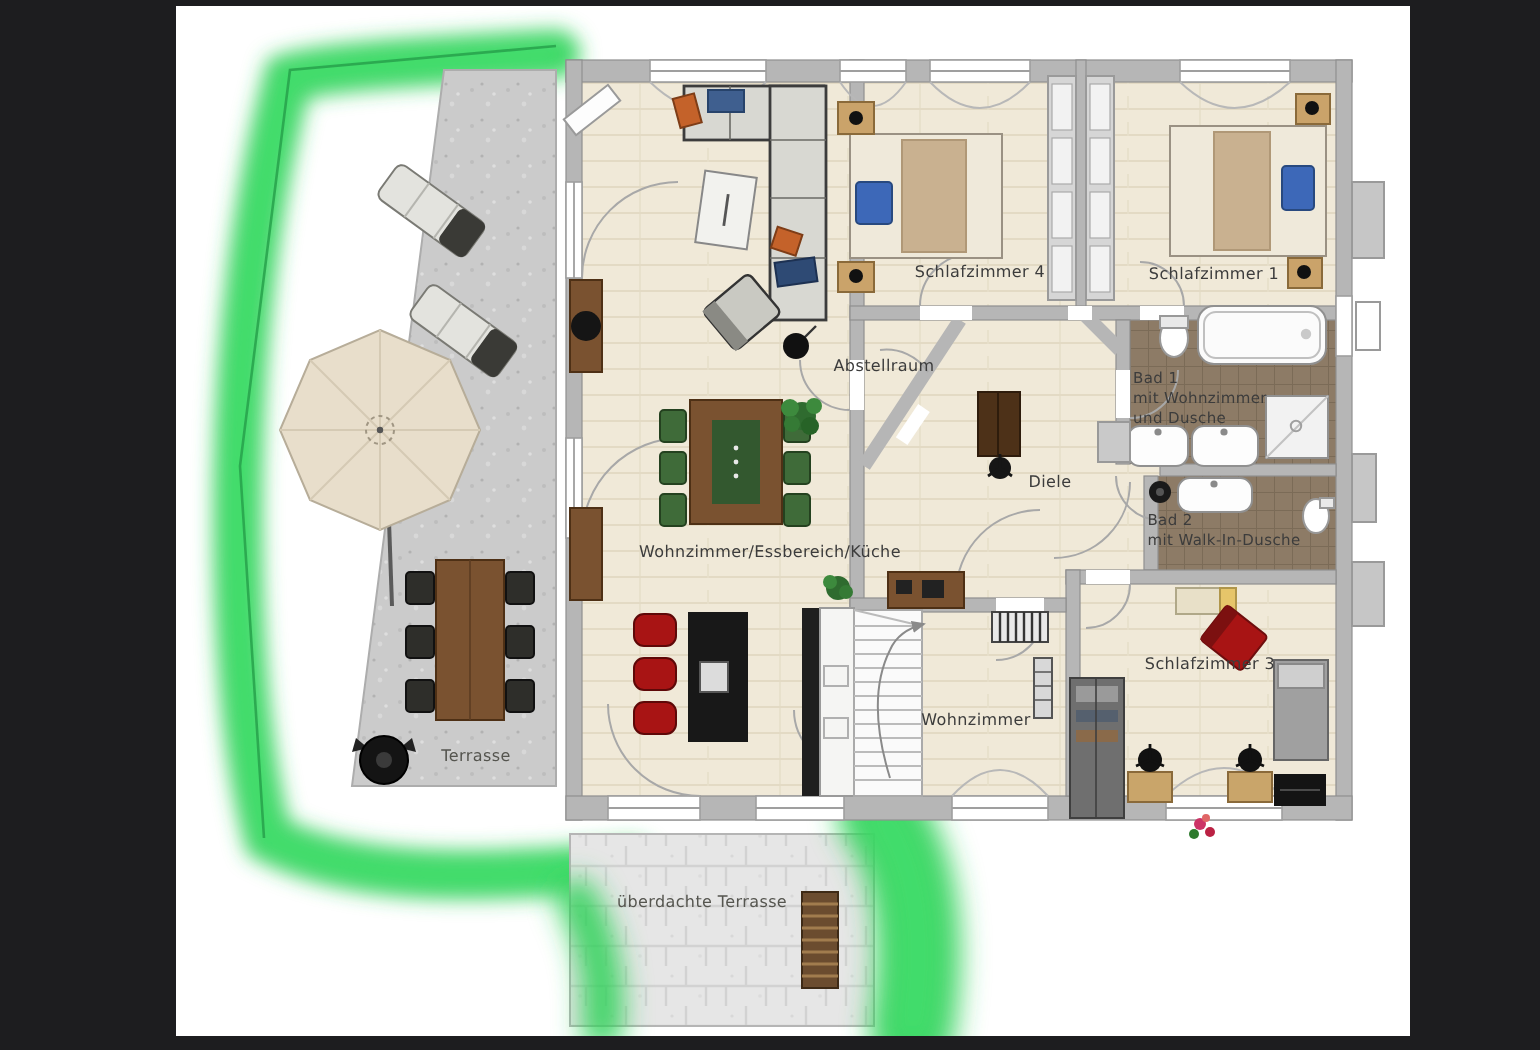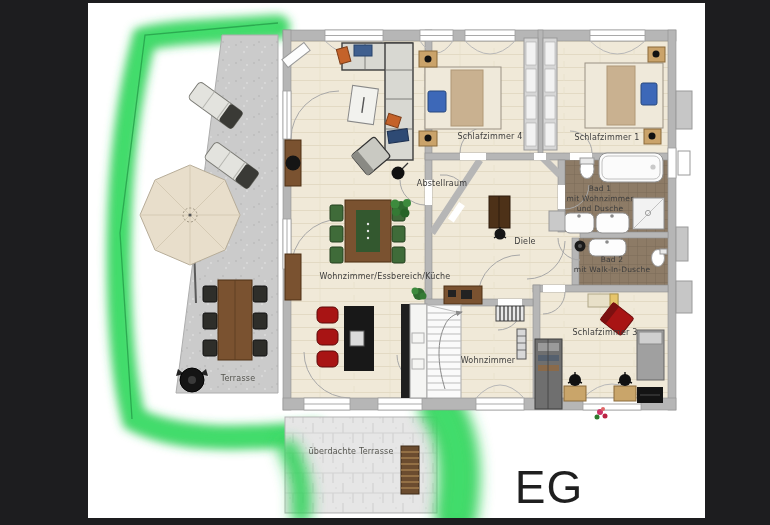--- a/index.html
+++ b/index.html
@@ -1,20 +1,20 @@
 <!DOCTYPE html>
 <html style="--background_black: #1d1d1f; --paper_white: #ffffff; --hedge_green: #2ed158; --hedge_core_green: #45e070; --hedge_line_green: #27a14b; --wall_gray: #b6b6b6; --floor_beige: #f0e9d8; --tile_brown: #8d7b66; --terrace_concrete: #cbcbcb; --stone_pavers: #e6e6e6; --wood_brown: #7a5230; --accent_red: #a81414; --chair_green: #3f6b39; --pillow_blue: #3d68b8; --text_dark: #3c3c3c;"><head>
 <meta charset="utf-8">
 <style>
   html,body{margin:0;padding:0;background:#000;}
   .stage{position:relative;width:770px;height:525px;background:var(--background_black,#1d1d1f);overflow:hidden;font-family:"DejaVu Sans",sans-serif;}
   .canvas{position:absolute;left:88px;top:3px;width:617px;height:515px;background:var(--paper_white,#ffffff);}
   .canvas svg{position:absolute;left:0;top:0;}
   .room-label{position:absolute;transform:translate(-50%,-50%);font-size:8px;color:var(--text_dark,#3c3c3c);white-space:nowrap;letter-spacing:.2px;}
-  .room-label.multi{text-align:center;line-height:1.3;font-size:7.5px;}
+  .room-label.multi{line-height:1.3;font-size:7.5px;}
   .room-label.multi span{display:block;}
   .floor-label{position:absolute;transform:translate(-50%,-50%);font-size:46px;color:#1f1f1f;font-family:"Liberation Sans","DejaVu Sans",sans-serif;letter-spacing:1px;}
 </style>
 </head>
 <body>
 
 <div class="stage">
   <div class="canvas">
 
     <svg width="617" height="515" viewBox="0 0 617 515">
@@ -439,15 +439,14 @@
       <span>Bad 1</span>
       <span>mit Wohnzimmer</span>
       <span>und Dusche</span>
     </div>
     <div class="room-label multi" style="left:524px;top:262px">
       <span>Bad 2</span>
       <span>mit Walk-In-Dusche</span>
     </div>
     <div class="room-label" style="left:400px;top:357px">Wohnzimmer</div>
     <div class="room-label" style="left:517px;top:329px">Schlafzimmer 3</div>
-    <div class="floor-label" style="left:461px;top:484px">EG</div>
   </div>
 </div>
 
 </body></html>

